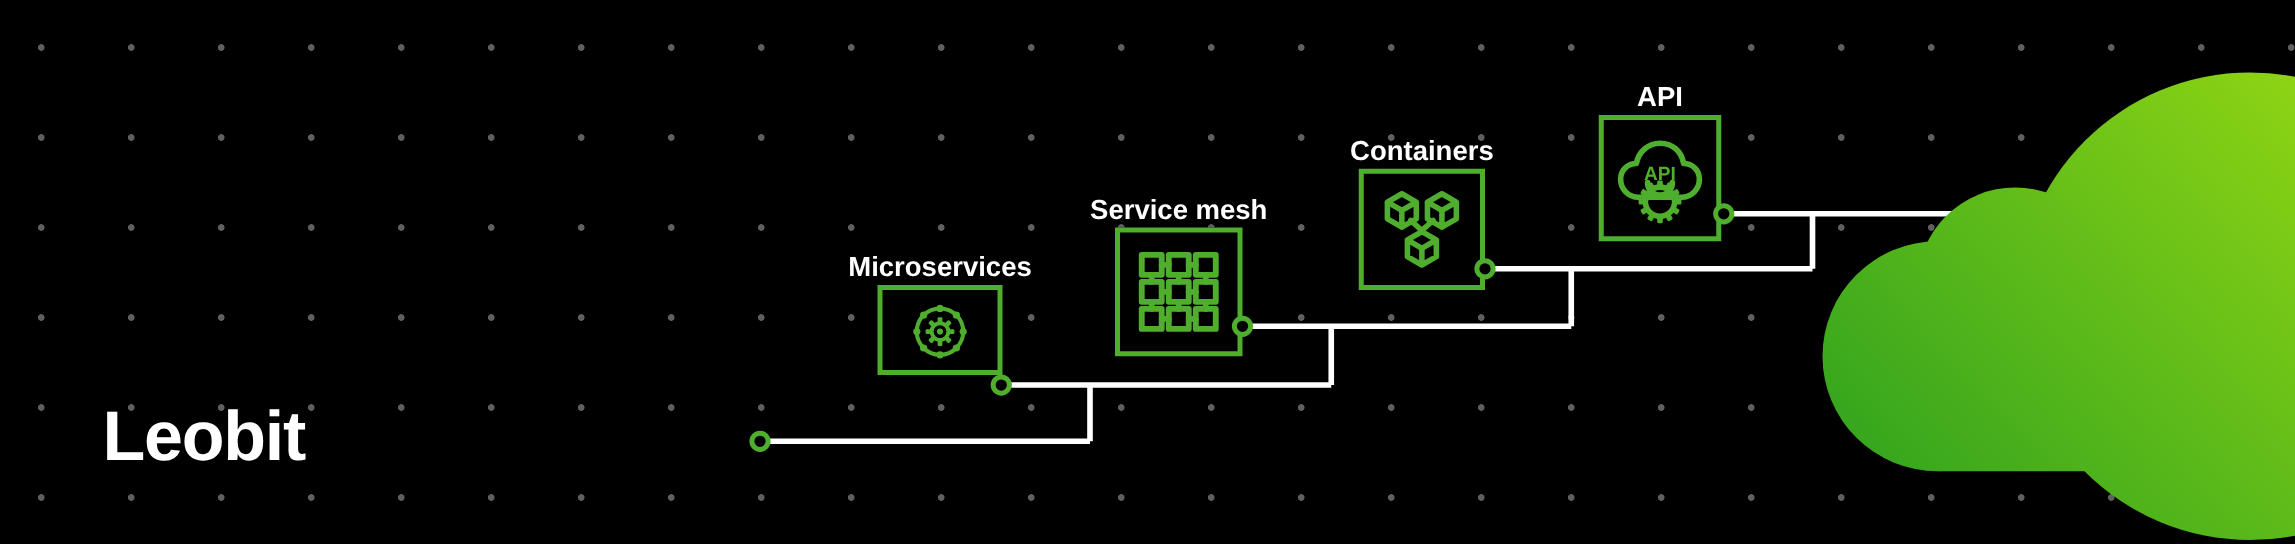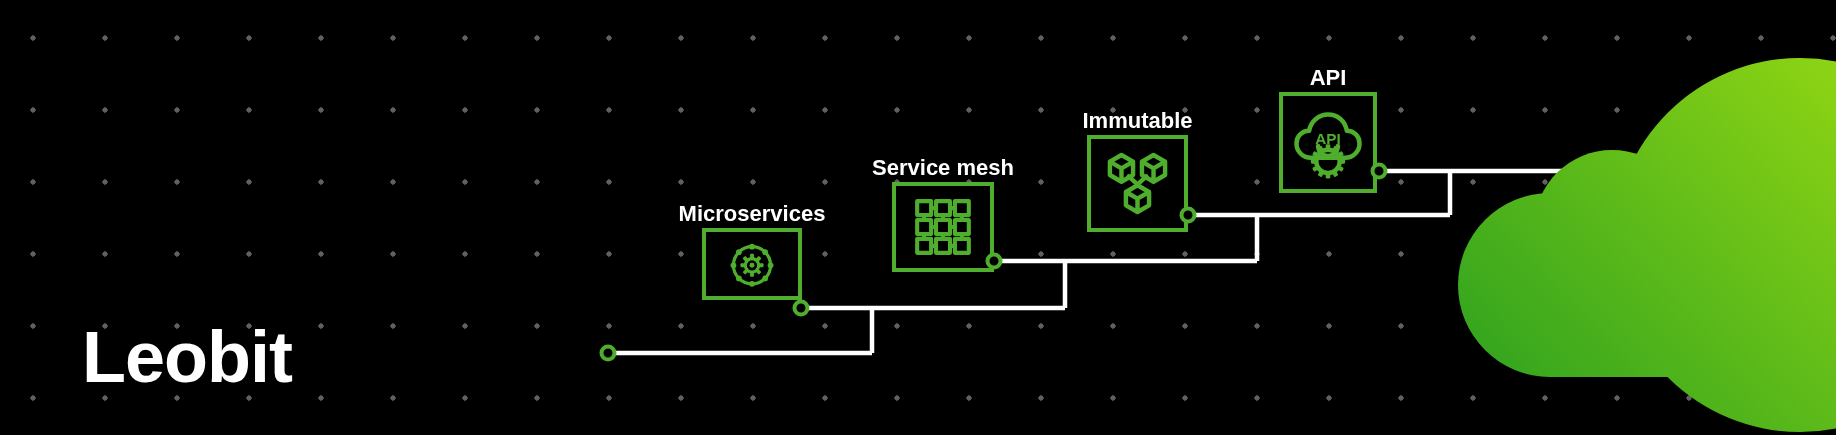--- a/index.html
+++ b/index.html
@@ -7,21 +7,21 @@
     position:relative;width:1836px;height:435px;overflow:hidden;
     background-color:#000;
     background-image:radial-gradient(circle at 33px 38px,#5f5f5f 0 2.4px,transparent 2.9px);
     background-size:72px 72px;
     font-family:"Liberation Sans",sans-serif;
   }
   .wires{position:absolute;left:0;top:0;z-index:3;pointer-events:none;}
   .cloud{position:absolute;left:0;top:0;z-index:4;pointer-events:none;}
   .logo{
     position:absolute;left:82px;top:321px;z-index:2;
-    color:#ffffff;font-size:72px;font-weight:700;letter-spacing:-1px;line-height:1;
+    color:#ffffff;font-size:56px;font-weight:700;letter-spacing:-1px;line-height:1;
   }
   .node{position:absolute;z-index:2;background:#000;border:4px solid #4fae2d;box-sizing:border-box;}
   .node-label{
     position:absolute;bottom:calc(100% + 7px);left:50%;transform:translateX(-50%);
     white-space:nowrap;color:#ffffff;font-size:22px;font-weight:600;line-height:1.05;
   }
   .node svg{display:block;width:100%;height:100%;}
   .ic{stroke:#4fae2d;stroke-width:5;fill:none;stroke-linejoin:round;stroke-linecap:round;}
   .icf{fill:#4fae2d;stroke:none;}
   .api-text{fill:#4fae2d;font-size:17px;font-weight:700;font-family:"Liberation Sans",sans-serif;}
@@ -71,41 +71,41 @@
         <rect x="47" y="34" width="6" height="8" rx="1.5" transform="rotate(180 50 52)"></rect>
         <rect x="47" y="34" width="6" height="8" rx="1.5" transform="rotate(225 50 52)"></rect>
         <rect x="47" y="34" width="6" height="8" rx="1.5" transform="rotate(270 50 52)"></rect>
         <rect x="47" y="34" width="6" height="8" rx="1.5" transform="rotate(315 50 52)"></rect>
       </g>
       <circle class="ic" cx="50" cy="52" r="10.5" stroke-width="4.5"></circle>
       <circle class="icf" cx="50" cy="52" r="3.8"></circle>
     </svg>
   </div>
 
-  <div class="node" style="left:892px;top:182px;width:102px;height:90px;">
+  <div class="node" style="left:892px;top:182px;width:102px;height:103px;">
     <div class="node-label">Service mesh</div>
     <svg viewBox="0 0 100 100">
       <g class="ic" stroke-width="4.5">
         <rect x="18.5" y="18.5" width="17" height="17"></rect>
         <rect x="41.5" y="18.5" width="17" height="17"></rect>
         <rect x="64.5" y="18.5" width="17" height="17"></rect>
         <rect x="18.5" y="41.5" width="17" height="17"></rect>
         <rect x="41.5" y="41.5" width="17" height="17"></rect>
         <rect x="64.5" y="41.5" width="17" height="17"></rect>
         <rect x="18.5" y="64.5" width="17" height="17"></rect>
         <rect x="41.5" y="64.5" width="17" height="17"></rect>
         <rect x="64.5" y="64.5" width="17" height="17"></rect>
         <path d="M35.5 27 H41.5 M58.5 27 H64.5 M35.5 50 H41.5 M58.5 50 H64.5 M35.5 73 H41.5 M58.5 73 H64.5"></path>
         <path d="M27 35.5 V41.5 M50 35.5 V41.5 M73 35.5 V41.5 M27 58.5 V64.5 M50 58.5 V64.5 M73 58.5 V64.5"></path>
       </g>
     </svg>
   </div>
 
   <div class="node" style="left:1087px;top:135px;width:101px;height:97px;">
-    <div class="node-label">Immutable</div>
+    <div class="node-label">Containers</div>
     <svg viewBox="0 0 100 100">
       <g class="ic" stroke-width="4.2">
         <path d="M32 18 L45 25.5 V40.5 L32 48 L19 40.5 V25.5 Z M19 25.5 L32 33 L45 25.5 M32 33 V48"></path>
         <path d="M68 18 L81 25.5 V40.5 L68 48 L55 40.5 V25.5 Z M55 25.5 L68 33 L81 25.5 M68 33 V48"></path>
         <path d="M50 52 L63 59.5 V74.5 L50 82 L37 74.5 V59.5 Z M37 59.5 L50 67 L63 59.5 M50 67 V82"></path>
         <path d="M40 42 L50 51 M60 42 L50 51"></path>
       </g>
     </svg>
   </div>
 

